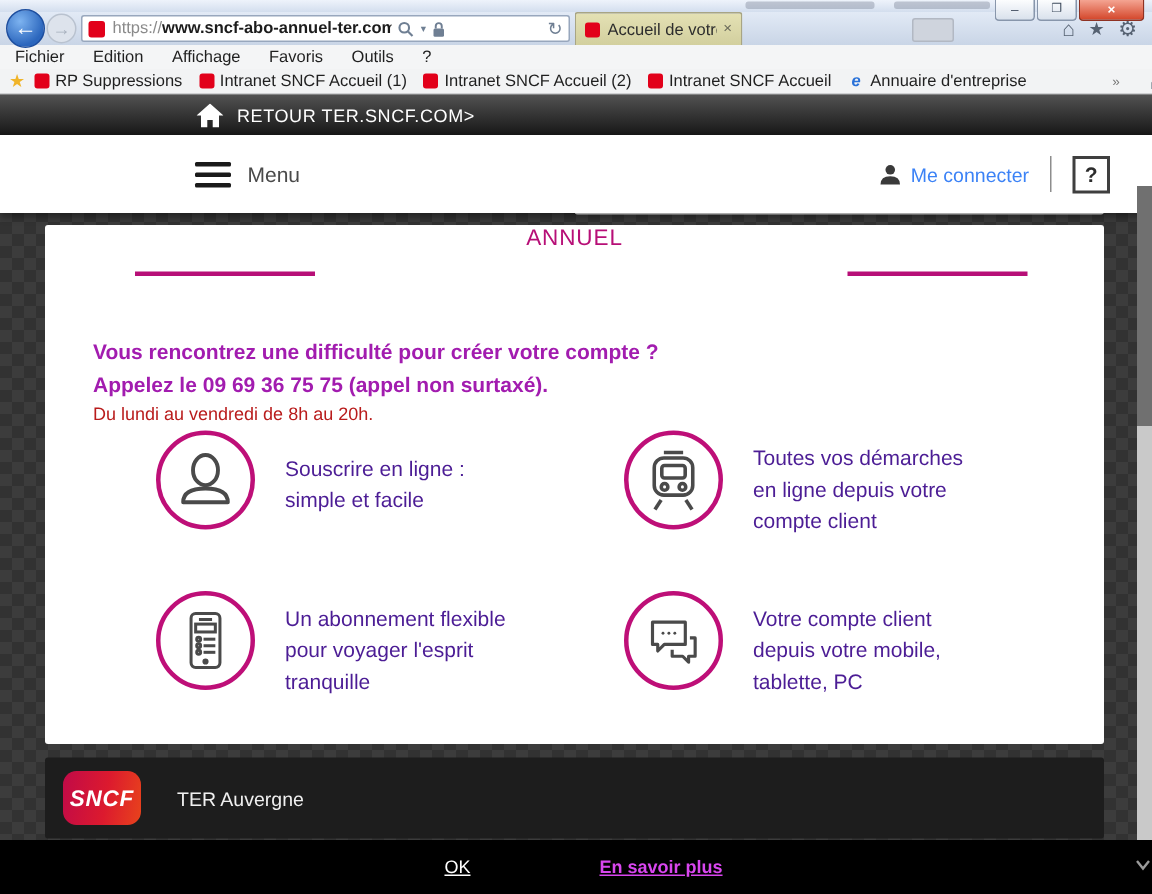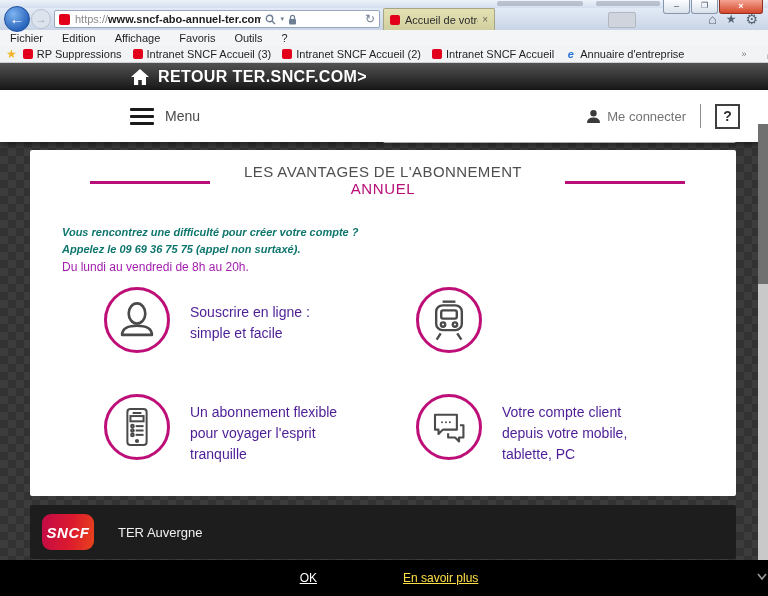--- a/index.html
+++ b/index.html
@@ -55,49 +55,49 @@
     font-size:11px; line-height:11px; text-align:center; margin-right:4px; }
   .fav-item .flabel { font-size:11px; color:#1f1f1f; white-space:nowrap; }
   #fav-overflow { color:#777; font-size:9px; margin:0 6px 0 46px; }
   .vsep { width:1px; height:13px; background:#cfcfcf; margin:0 5px; }
   #cmdbar { display:flex; align-items:center; gap:4px; margin-left:4px; }
   .cb-ico { font-size:12px; color:#77828f; }
 
   
   #siteheader { position:absolute; left:0; top:63px; width:768px; height:27px;
     background:linear-gradient(#525252,#171717); display:flex; align-items:center; padding-left:131px; }
-  #siteheader .sh-text { color:#fff; font-size:16px; font-weight:bold; letter-spacing:.4px; margin-left:9px; }
+  #siteheader .sh-text { color:#fff; font-size:12px; font-weight:normal; letter-spacing:.4px; margin-left:9px; }
 
   #menurow { position:absolute; left:0; top:90px; width:768px; height:52px; background:#fff;
     box-shadow:0 3px 5px rgba(0,0,0,.4); z-index:4; display:flex; align-items:center; }
   #hamburger { margin-left:130px; width:24px; display:flex; flex-direction:column; gap:4px; }
   #hamburger div { height:3px; background:#1a1a1a; border-radius:1px; }
   #menurow .menu-label { font-size:14px; color:#4a4a4a; margin-left:11px; }
   #menurow .right-group { margin-left:auto; margin-right:28px; display:flex; align-items:center; }
-  #menurow .connect-label { font-size:13px; color:#737373; margin-left:6px; }
+  #menurow .connect-label { font-size:13px; color:#3b82f6; margin-left:6px; }
   #menurow .vline { width:1px; height:24px; background:#8d8d8d; margin:0 14px; }
   #help-btn { width:25px; height:25px; border:2px solid #3f3f3f; color:#2d2d2d; font-size:14px; font-weight:bold;
     display:flex; align-items:center; justify-content:center; background:#fff; }
 
   
   #page { position:absolute; left:0; top:124px; width:768px; height:436px; background-color:#3c3c3c;
     background-image:
       linear-gradient(45deg, rgba(0,0,0,.16) 25%, transparent 25%, transparent 75%, rgba(0,0,0,.16) 75%),
       linear-gradient(45deg, rgba(0,0,0,.16) 25%, transparent 25%, transparent 75%, rgba(0,0,0,.16) 75%);
     background-position:0 0, 8px 8px; background-size:16px 16px; }
   #cutoff-strip { position:absolute; left:383px; top:5px; width:353px; height:14px; background:#fff; border-radius:0 0 2px 2px; }
 
   #card { position:absolute; left:30px; top:26px; width:706px; height:346px; background:#fff; border-radius:2px; }
   #card .title1 { text-align:center; padding-top:13px; font-size:15px; color:#4f4f4f; letter-spacing:.4px; }
   #card .title2 { text-align:center; margin-top:0; font-size:15px; color:#b70f77; letter-spacing:.6px; }
   .hline { position:absolute; top:31px; width:120px; height:3px; background:#b70f77; }
   .hline.left { left:60px; } .hline.right { left:535px; }
   #alert { position:absolute; left:32px; top:74px; line-height:1.55; }
-  #alert .a1, #alert .a2 { font-size:11px; font-weight:bold; color:#0f766e;font-style:italic; }
-  #alert .a3 { font-size:12px; color:#a21caf; }
+  #alert .a1, #alert .a2 { font-size:14px; font-weight:bold; color:#a21caf; }
+  #alert .a3 { font-size:12px; color:#b91c1c; }
 
   .feat-circle { position:absolute; width:66px; height:66px; border:3px solid #be0f78; border-radius:50%;
     display:flex; align-items:center; justify-content:center; background:#fff; }
   .feat-text { position:absolute; font-size:14px; color:#4c1d95; line-height:21px; white-space:pre-line; }
   #fc1 { left:74px; top:137px; }  #ft1 { left:160px; top:152px; }
   #fc2 { left:386px; top:137px; } #ft2 { left:472px; top:145px; }
   #fc3 { left:74px; top:244px; }  #ft3 { left:160px; top:252px; }
   #fc4 { left:386px; top:244px; } #ft4 { left:472px; top:252px; }
 
   #footer-panel { position:absolute; left:30px; top:381px; width:706px; height:54px; background:#1d1d1d;
@@ -105,21 +105,21 @@
   #sncf-logo { margin-left:12px; width:52px; height:36px; border-radius:9px;
     background:linear-gradient(100deg,#c10a48,#dc1a2e 55%,#e8431c); color:#fff; font-weight:bold; font-style:italic;
     font-size:15px; letter-spacing:.5px; display:flex; align-items:center; justify-content:center; }
   #footer-panel .region { color:#f0f0f0; font-size:13px; margin-left:24px; }
 
   
   #cookiebar { position:absolute; left:0; top:560px; width:768px; height:36px; background:#000;
     display:flex; align-items:center; justify-content:center; z-index:6; }
   #cookiebar .msg { color:#fff; font-size:12px; }
   #cookiebar .ok { color:#fff; font-size:12px; text-decoration:underline; margin-left:10px; }
-  #cookiebar .more { color:#fde047; font-size:12px; font-weight:normal; text-decoration:underline; margin-left:86px; }
+  #cookiebar .more { color:#d946ef; font-size:12px; font-weight:bold; text-decoration:underline; margin-left:86px; }
 
   
   #scrollbar { position:absolute; right:0; top:124px; width:10px; height:436px; background:#c9c9c9; z-index:5; }
   #scroll-thumb { position:absolute; left:0; top:0; width:10px; height:160px; background:#707070; }
   #scroll-down { position:absolute; right:0; top:570px; width:12px; height:16px; z-index:7; }
 
   svg { display:block; }
 </style>
 </head>
 <body>
@@ -180,21 +180,21 @@
 </div>
 
 <div id="favbar">
   <span class="star">★</span>
   <div class="fav-item">
     <div class="ffav"></div>
     <span class="flabel">RP Suppressions</span>
   </div>
   <div class="fav-item">
     <div class="ffav"></div>
-    <span class="flabel">Intranet SNCF  Accueil (3)</span>
+    <span class="flabel">Intranet SNCF  Accueil (1)</span>
   </div>
   <div class="fav-item">
     <div class="ffav"></div>
     <span class="flabel">Intranet SNCF  Accueil (2)</span>
   </div>
   <div class="fav-item">
     <div class="ffav"></div>
     <span class="flabel">Intranet SNCF  Accueil</span>
   </div>
   <div class="fav-item">
@@ -235,21 +235,20 @@
     <span class="connect-label">Me connecter</span>
     <div class="vline"></div>
     <div id="help-btn">?</div>
   </div>
 </div>
 
 <div id="page">
   <div id="cutoff-strip"></div>
 
   <div id="card">
-    <div class="title1">LES AVANTAGES DE L'ABONNEMENT</div>
     <div class="hline left"></div>
     <div class="hline right"></div>
     <div class="title2">ANNUEL</div>
 
     <div id="alert">
       <div class="a1">Vous rencontrez une difficulté pour créer votre compte ?</div>
       <div class="a2">Appelez le 09 69 36 75 75 (appel non surtaxé).</div>
       <div class="a3">Du lundi au vendredi de 8h au 20h.</div>
     </div>
 
@@ -266,20 +265,23 @@
       <svg width="44" height="44" viewBox="0 0 48 48" fill="none" stroke="#4a4a4a" stroke-width="2.6">
         <line x1="17" y1="4" x2="31" y2="4"></line>
         <rect x="10" y="8" width="28" height="27" rx="7"></rect>
         <rect x="15.5" y="13.5" width="17" height="9" rx="2"></rect>
         <circle cx="17.5" cy="29" r="2.4"></circle>
         <circle cx="30.5" cy="29" r="2.4"></circle>
         <line x1="15" y1="38.5" x2="10.5" y2="45.5"></line>
         <line x1="33" y1="38.5" x2="37.5" y2="45.5"></line>
       </svg>
     </div>
+    <div class="feat-text" id="ft2">Toutes vos démarches
+en ligne depuis votre
+compte client</div>
 
     <div class="feat-circle" id="fc3">
       <svg width="42" height="42" viewBox="0 0 48 48" fill="none" stroke="#4a4a4a" stroke-width="2.3">
         <rect x="13" y="3.5" width="22" height="41" rx="3.5"></rect>
         <line x1="19" y1="8" x2="29" y2="8"></line>
         <rect x="16.5" y="11.5" width="15" height="6"></rect>
         <circle cx="18.8" cy="23" r="1.5"></circle>
           <line x1="22.5" y1="23" x2="31.5" y2="23"></line>
         <circle cx="18.8" cy="28" r="1.5"></circle>
           <line x1="22.5" y1="28" x2="31.5" y2="28"></line>

